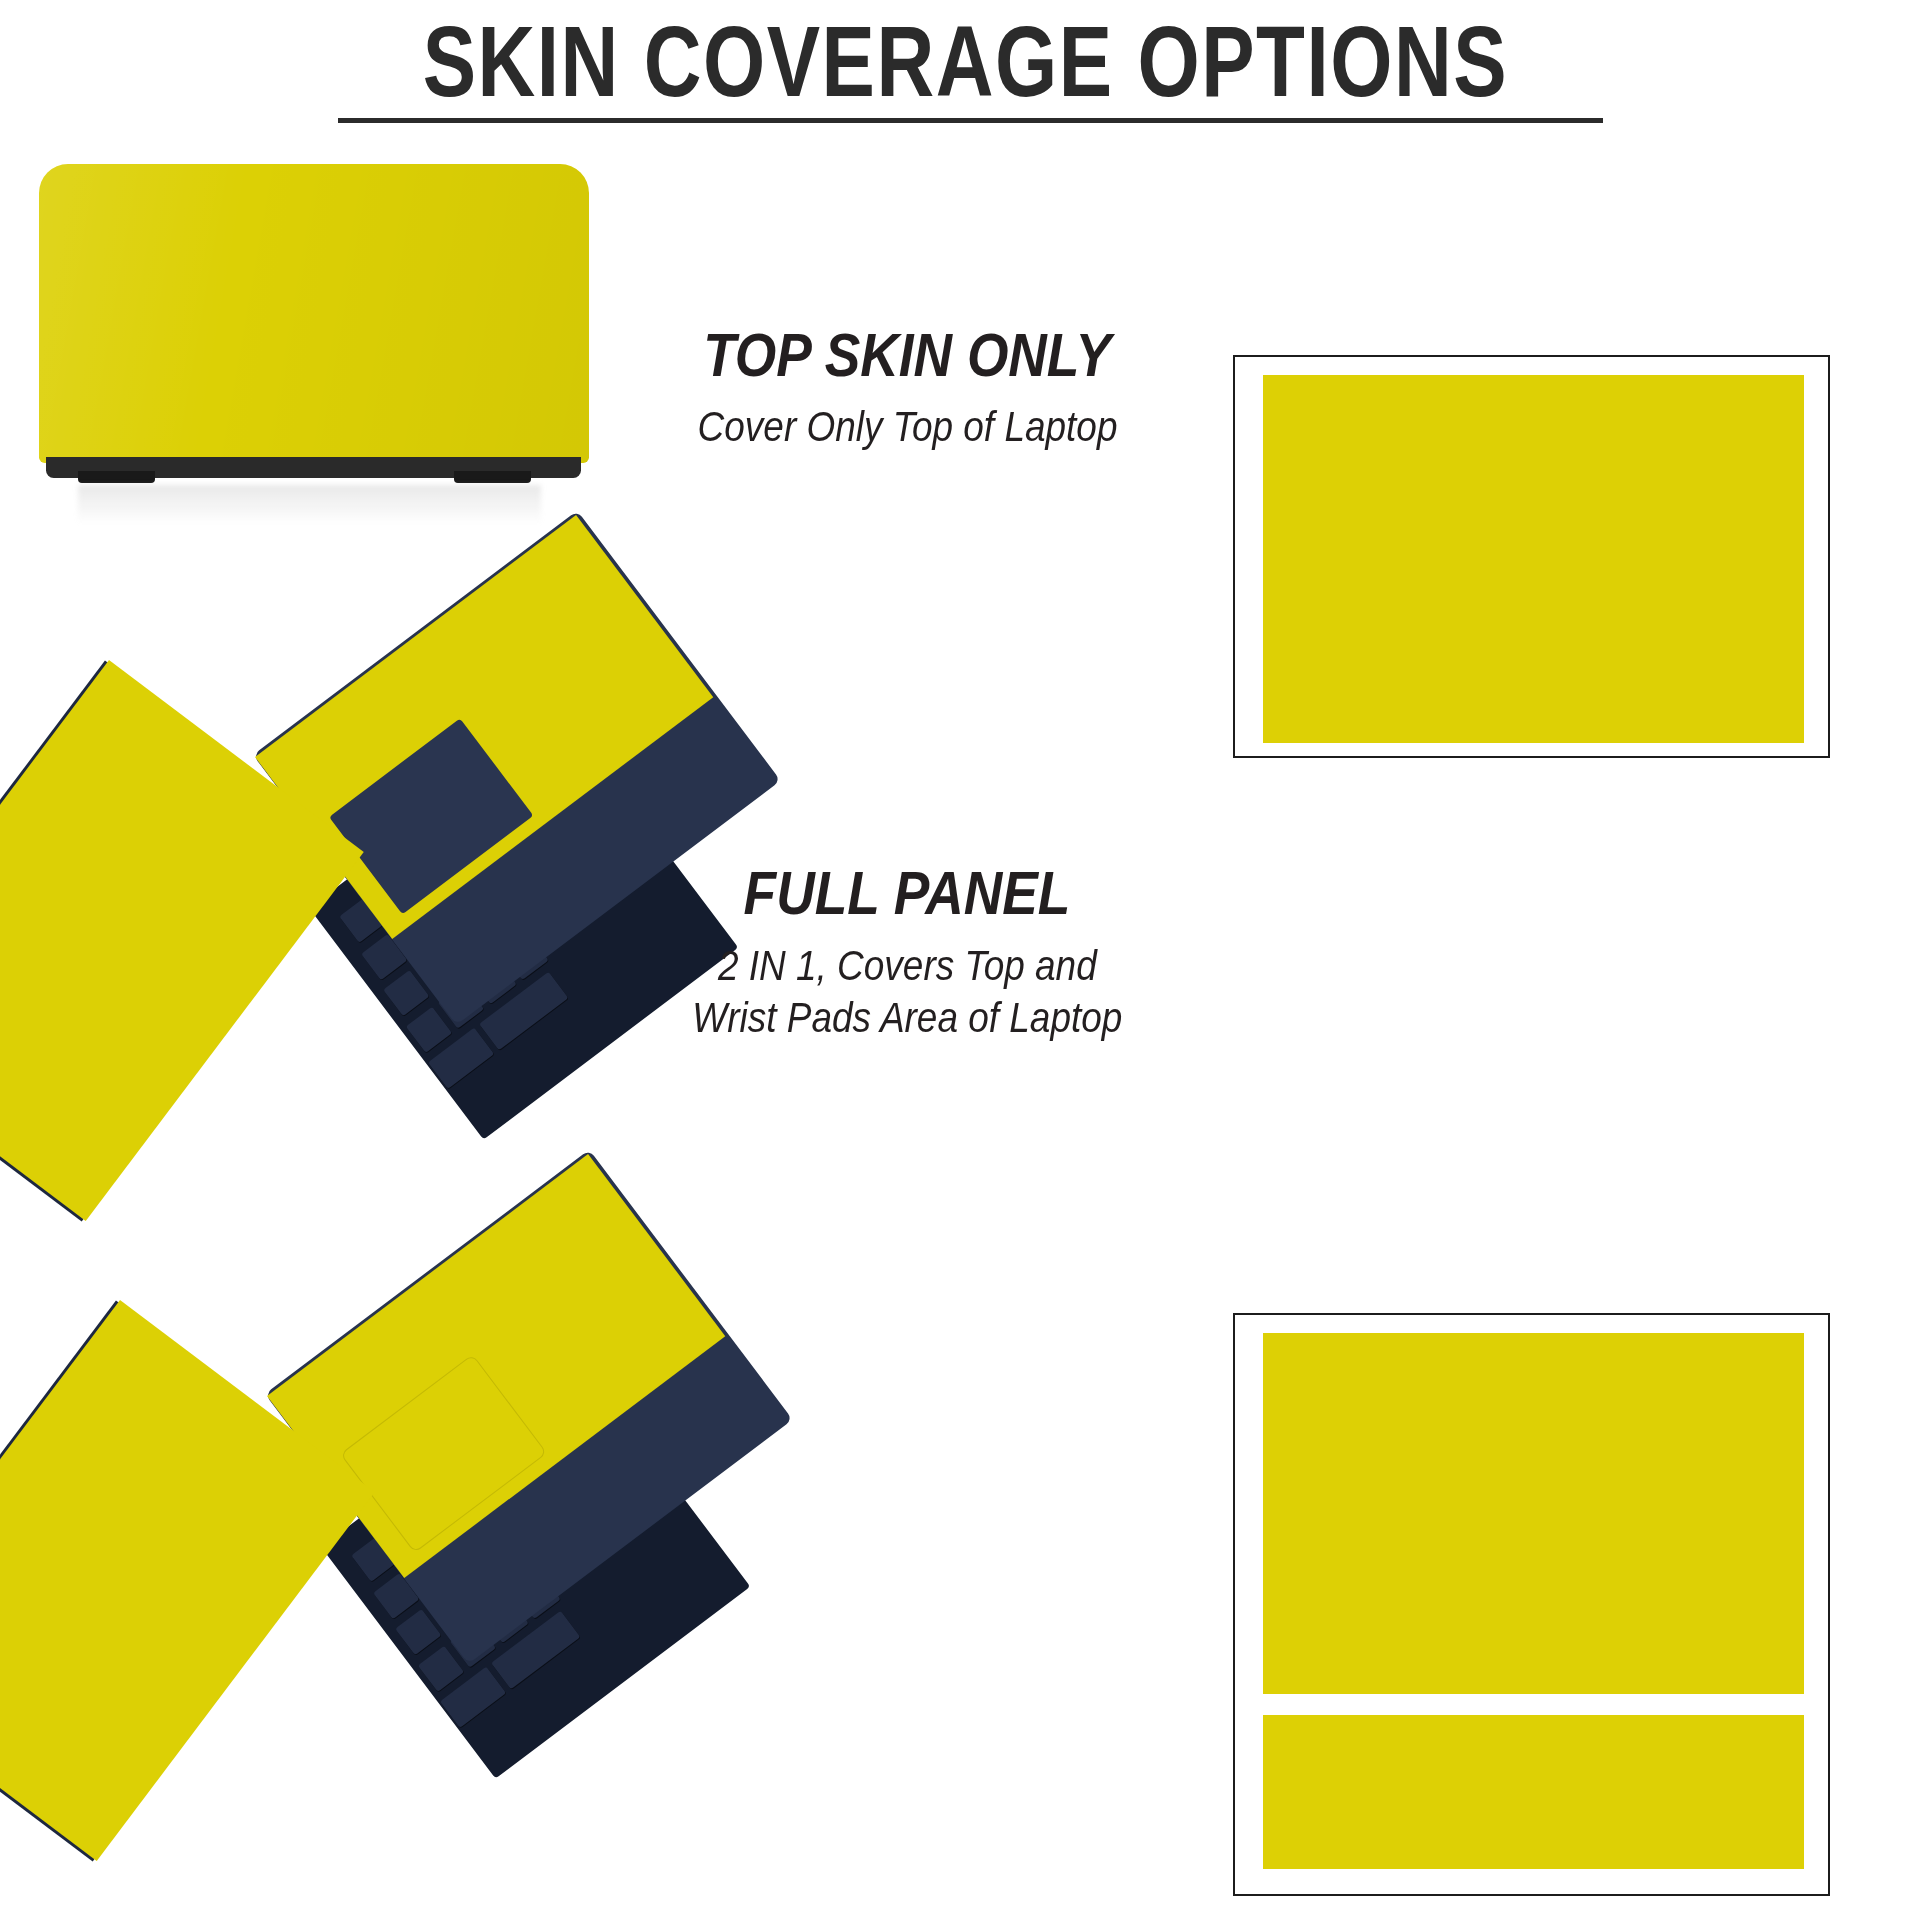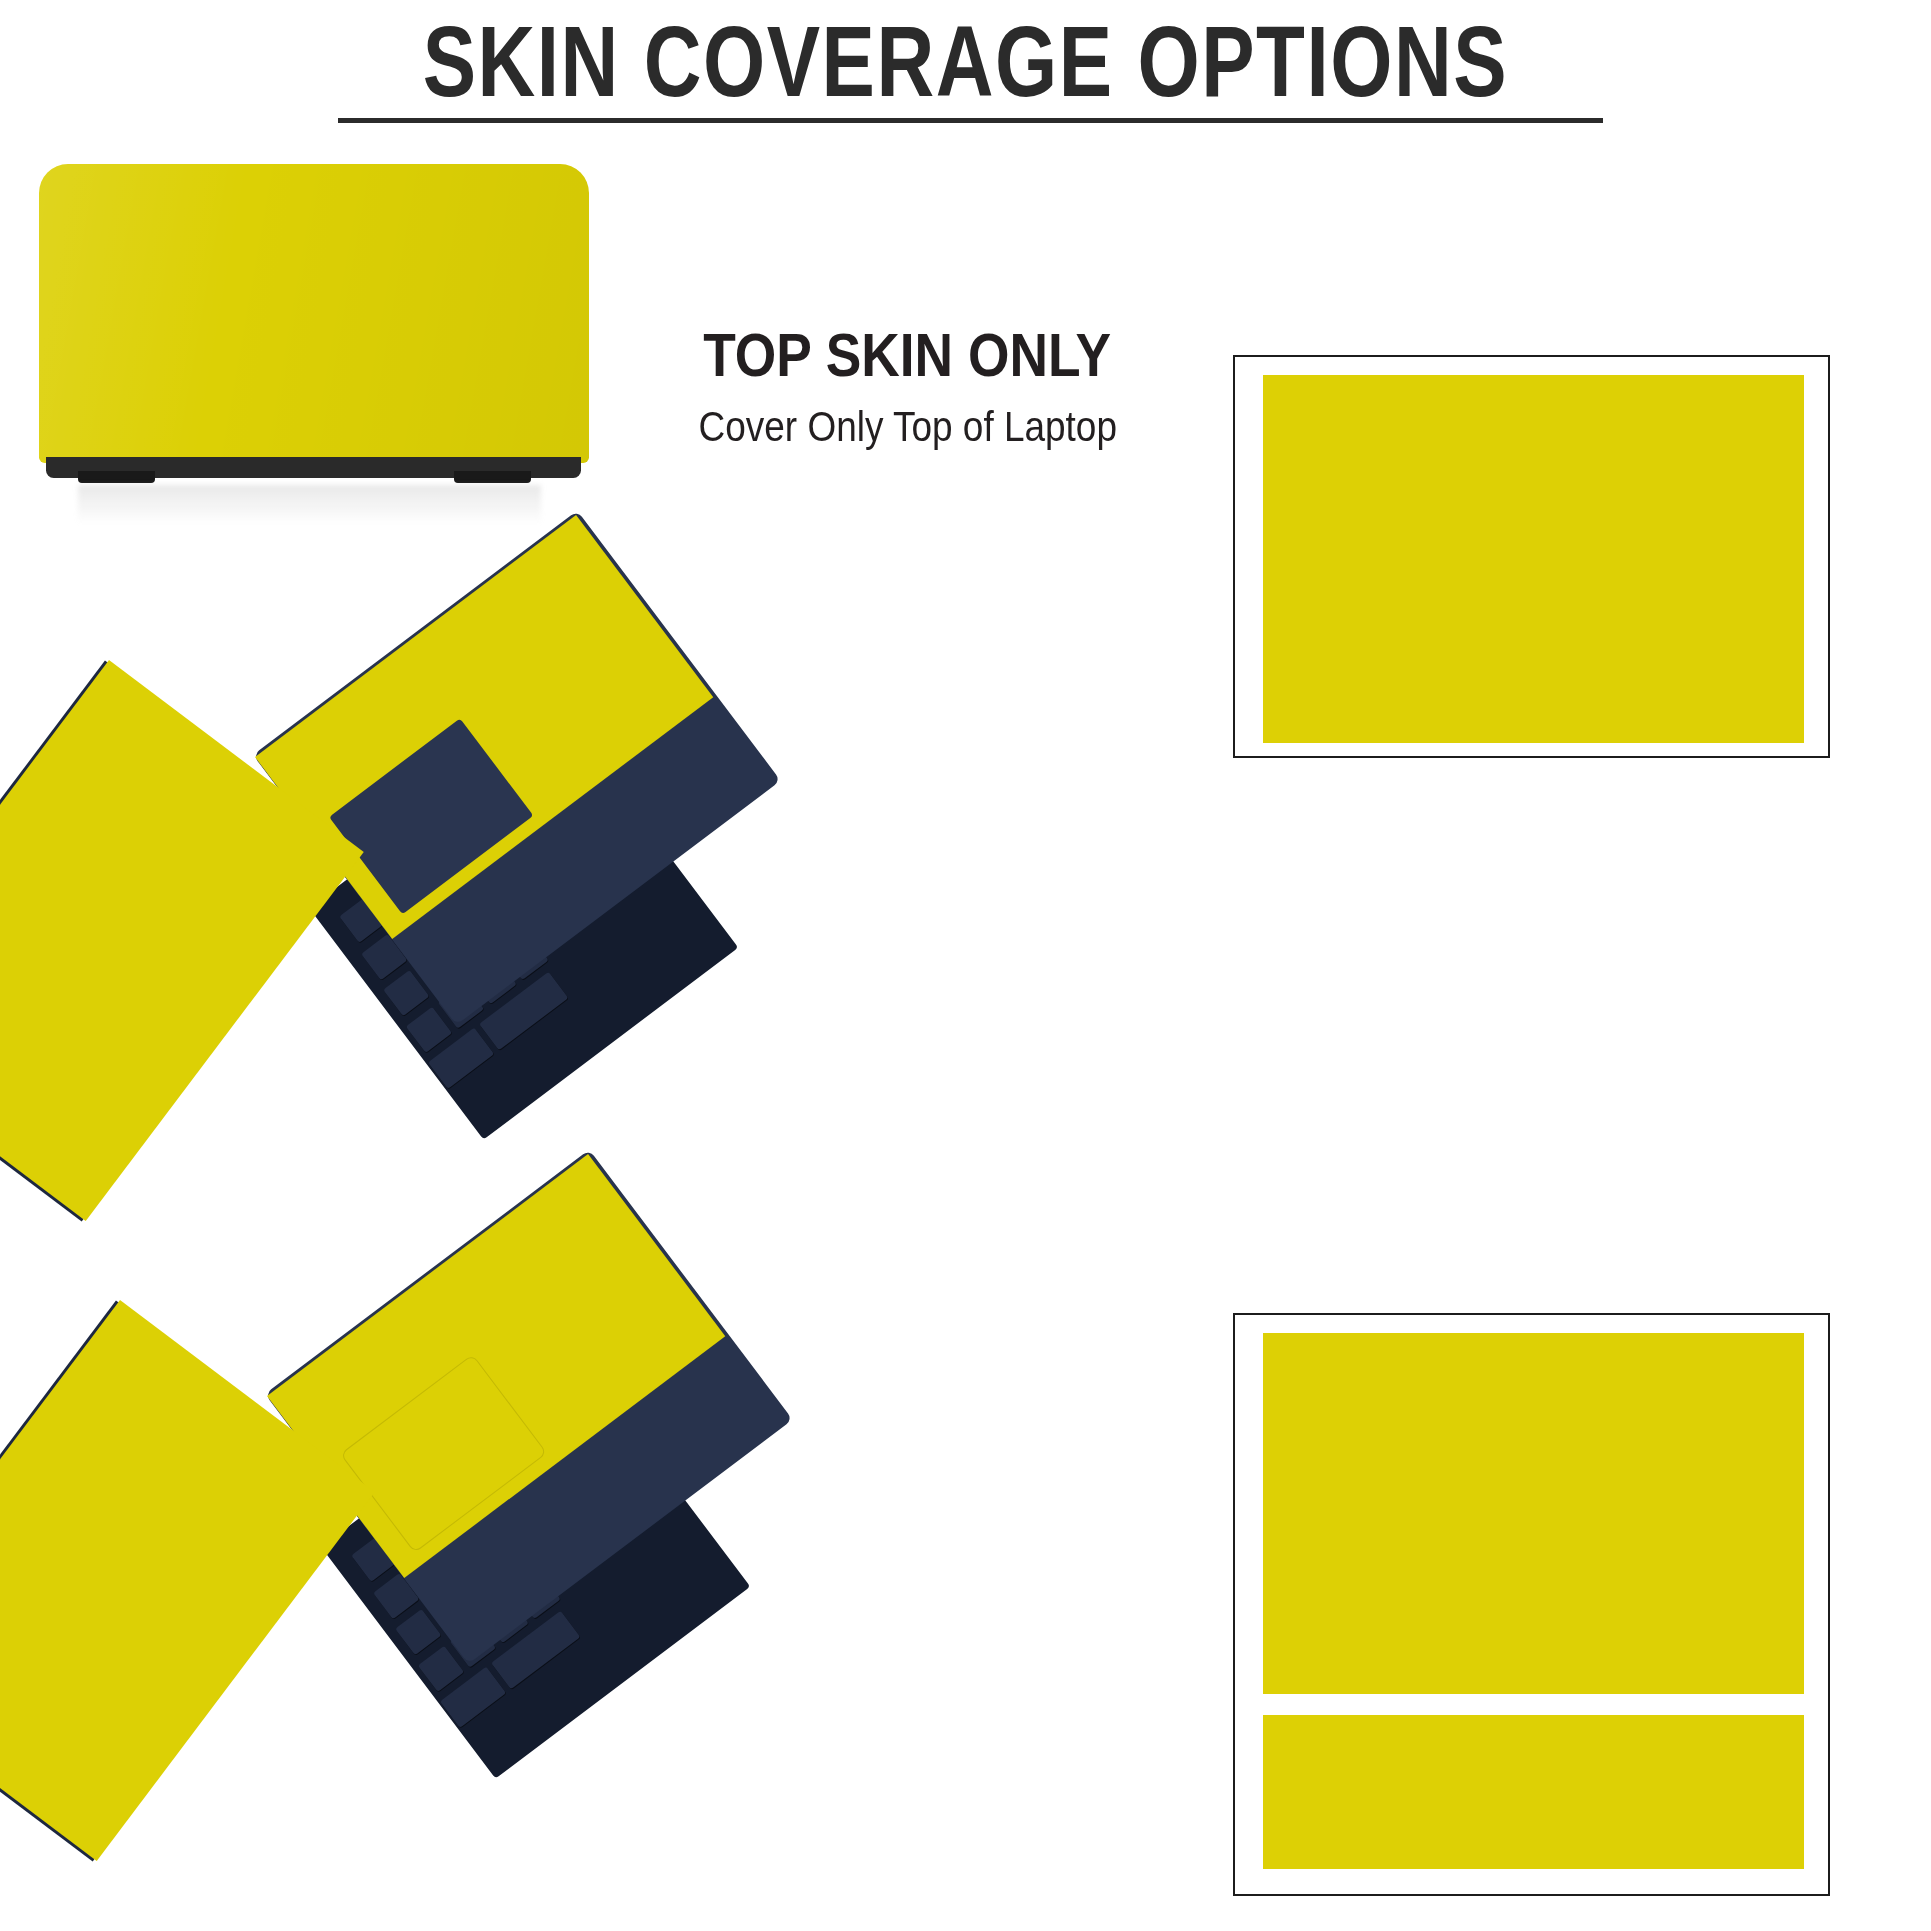--- a/index.html
+++ b/index.html
@@ -98,20 +98,21 @@
     box-shadow:-2.9px 2.9px 0 0 #1d2740;
   }
   .lo-trackpad{background:#2a3550;border-radius:3.9px;}
   .lo-trackpad-y{background:#dcd005;border:1.9px solid #c4b905;border-radius:7.7px;}
 
   
   .text-col{
     position:absolute;left:579px;top:0;width:657px;height:100%;
     display:flex;flex-direction:column;align-items:center;justify-content:center;
     text-align:center;
+    font-style:italic;
   }
   .opt-title{
     font-family:"Liberation Sans", sans-serif;
     font-weight:bold;
     font-size:62px;
     line-height:70px;
     color:#231f20;
     letter-spacing:0px;
     transform:scaleX(0.86);
     white-space:nowrap;
@@ -208,20 +209,27 @@
         <div class="piece lo-base-yellow" style="left:216px;top:110px;width:402px;height:228px;transform:rotate(-37deg);transform-origin:0 0;"></div>
 
         <div class="piece lo-trackpad" style="left:290px;top:170px;width:164px;height:122px;transform:rotate(-37deg);transform-origin:0 0;"></div>
 
         <div class="piece lo-lid" style="left:70px;top:13.5px;width:319px;height:462px;transform:rotate(37deg);transform-origin:0 0;"></div>
 
       </div>
     </div>
   </div>
 
+  <div class="text-col">
+    <div class="opt-title">FULL PANEL</div>
+    <div class="opt-sub">
+      <span class="ln">2 IN 1, Covers Top and</span>
+      <span class="ln">Wrist Pads Area of Laptop</span>
+    </div>
+  </div>
 
   <div class="diagram" id="diagram-2">
     <div class="sheet" style="left:28px;top:18.3px;width:541px;height:361px;"></div>
     <div class="sheet" style="left:28px;top:400px;width:541px;height:154px;"></div>
   </div>
 
 </div>
 
 <div class="row" id="row-3">
 

